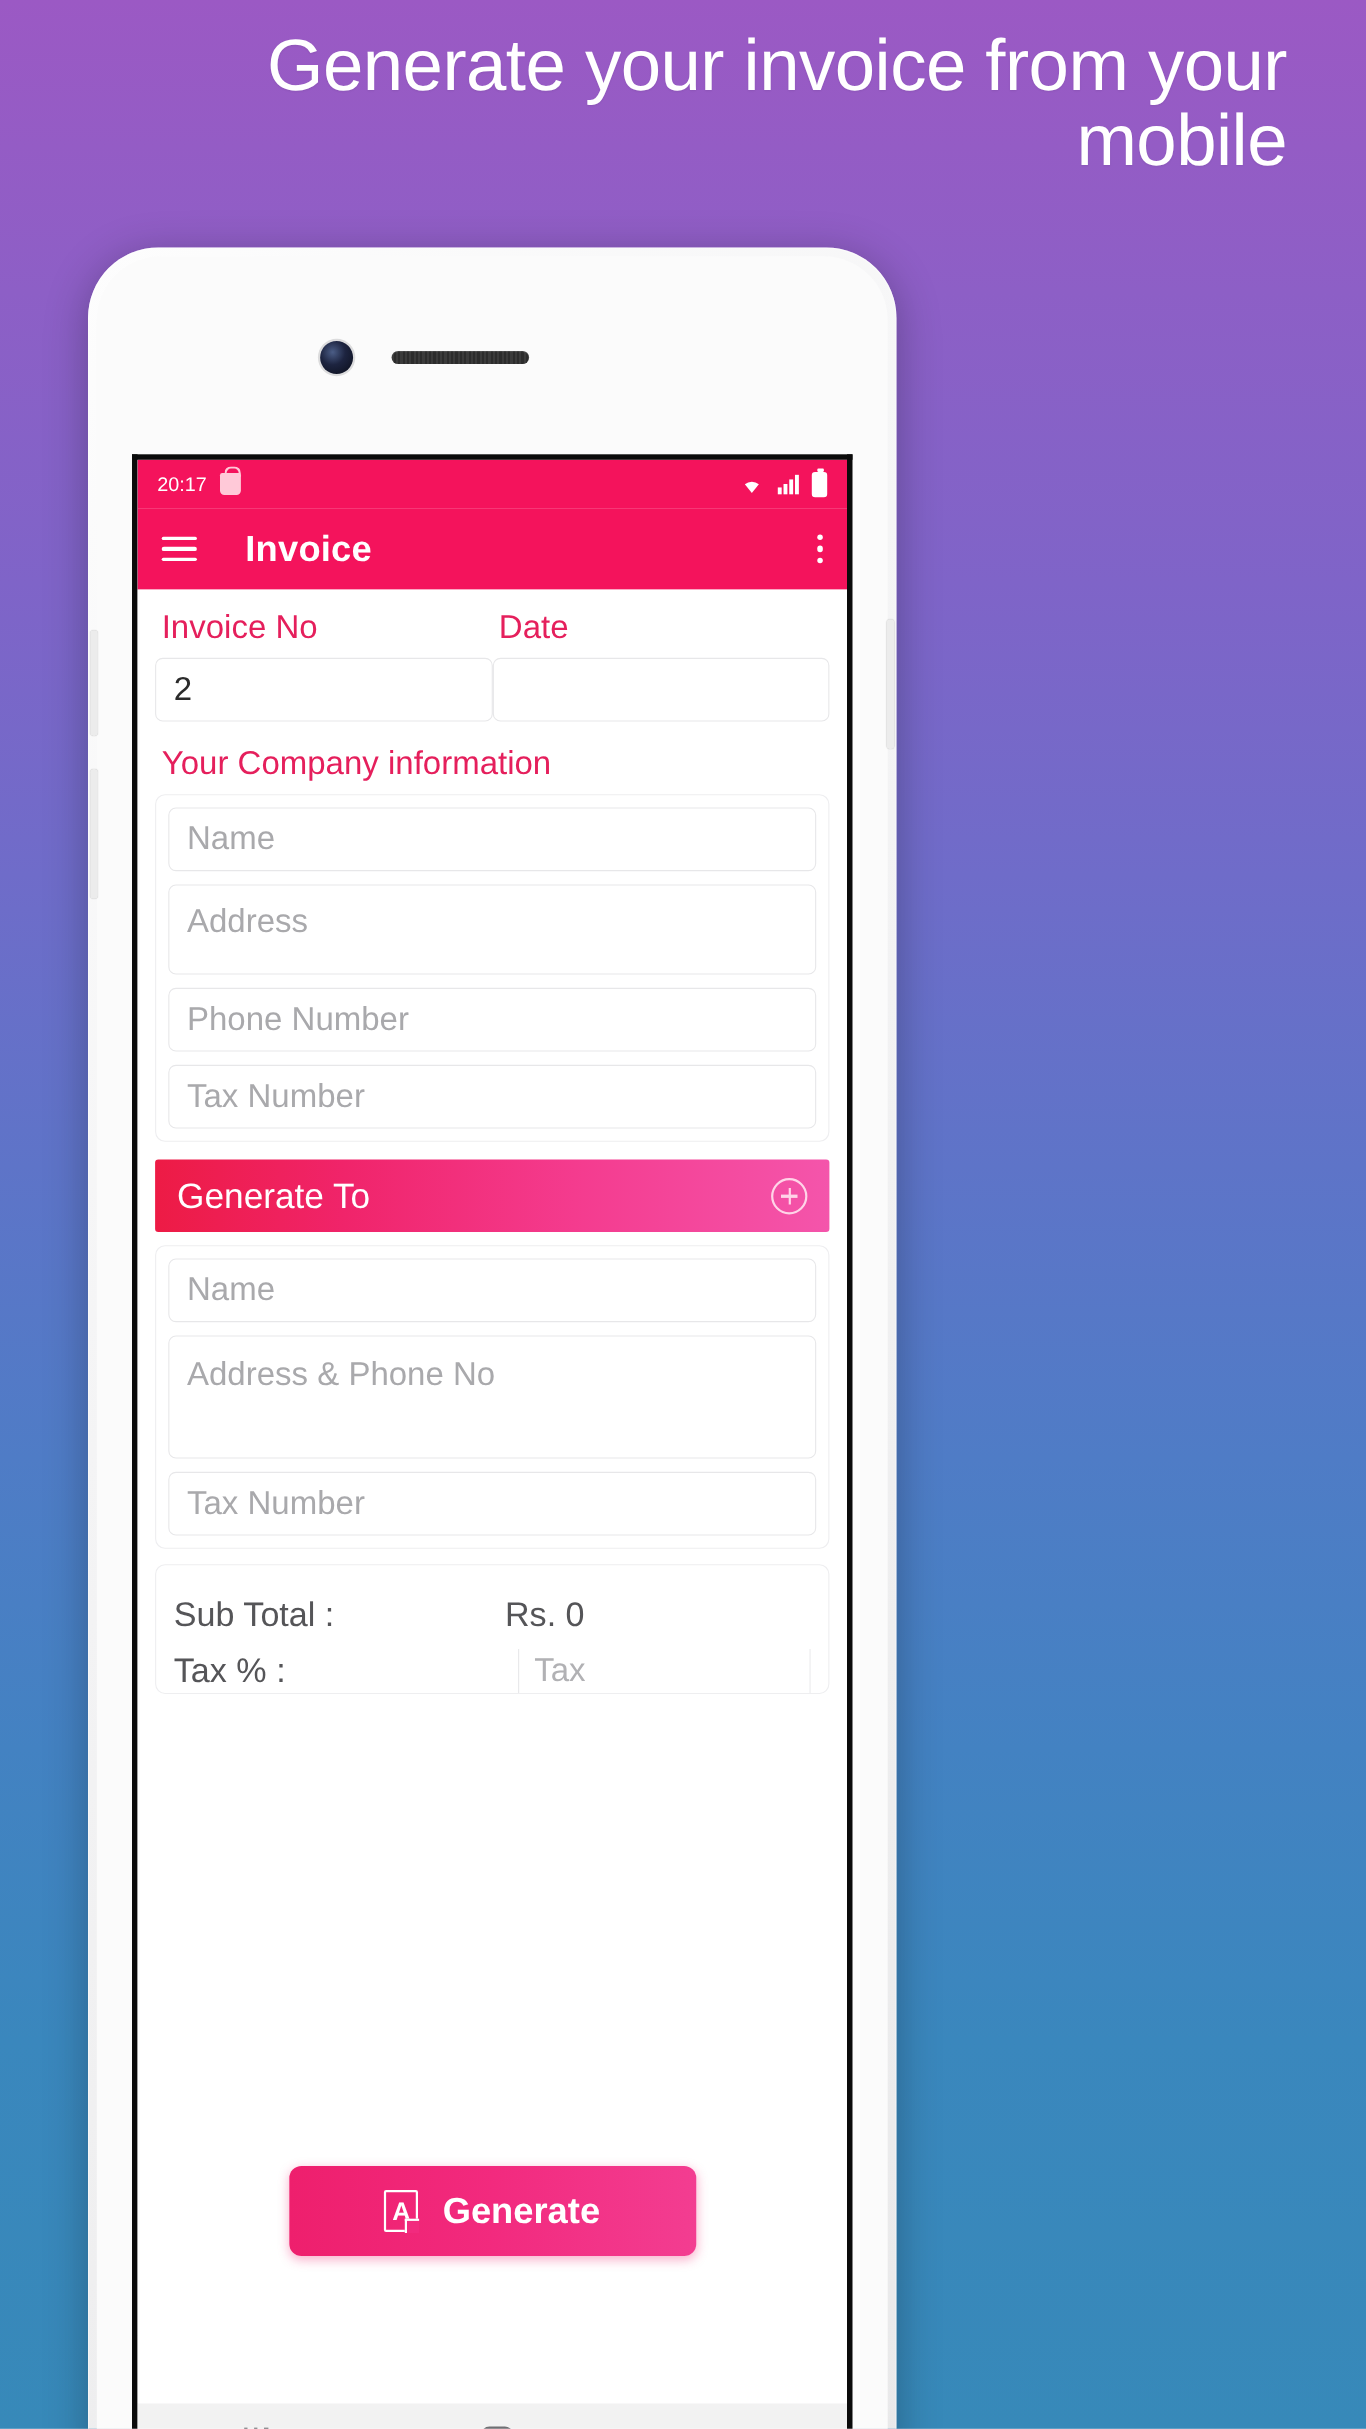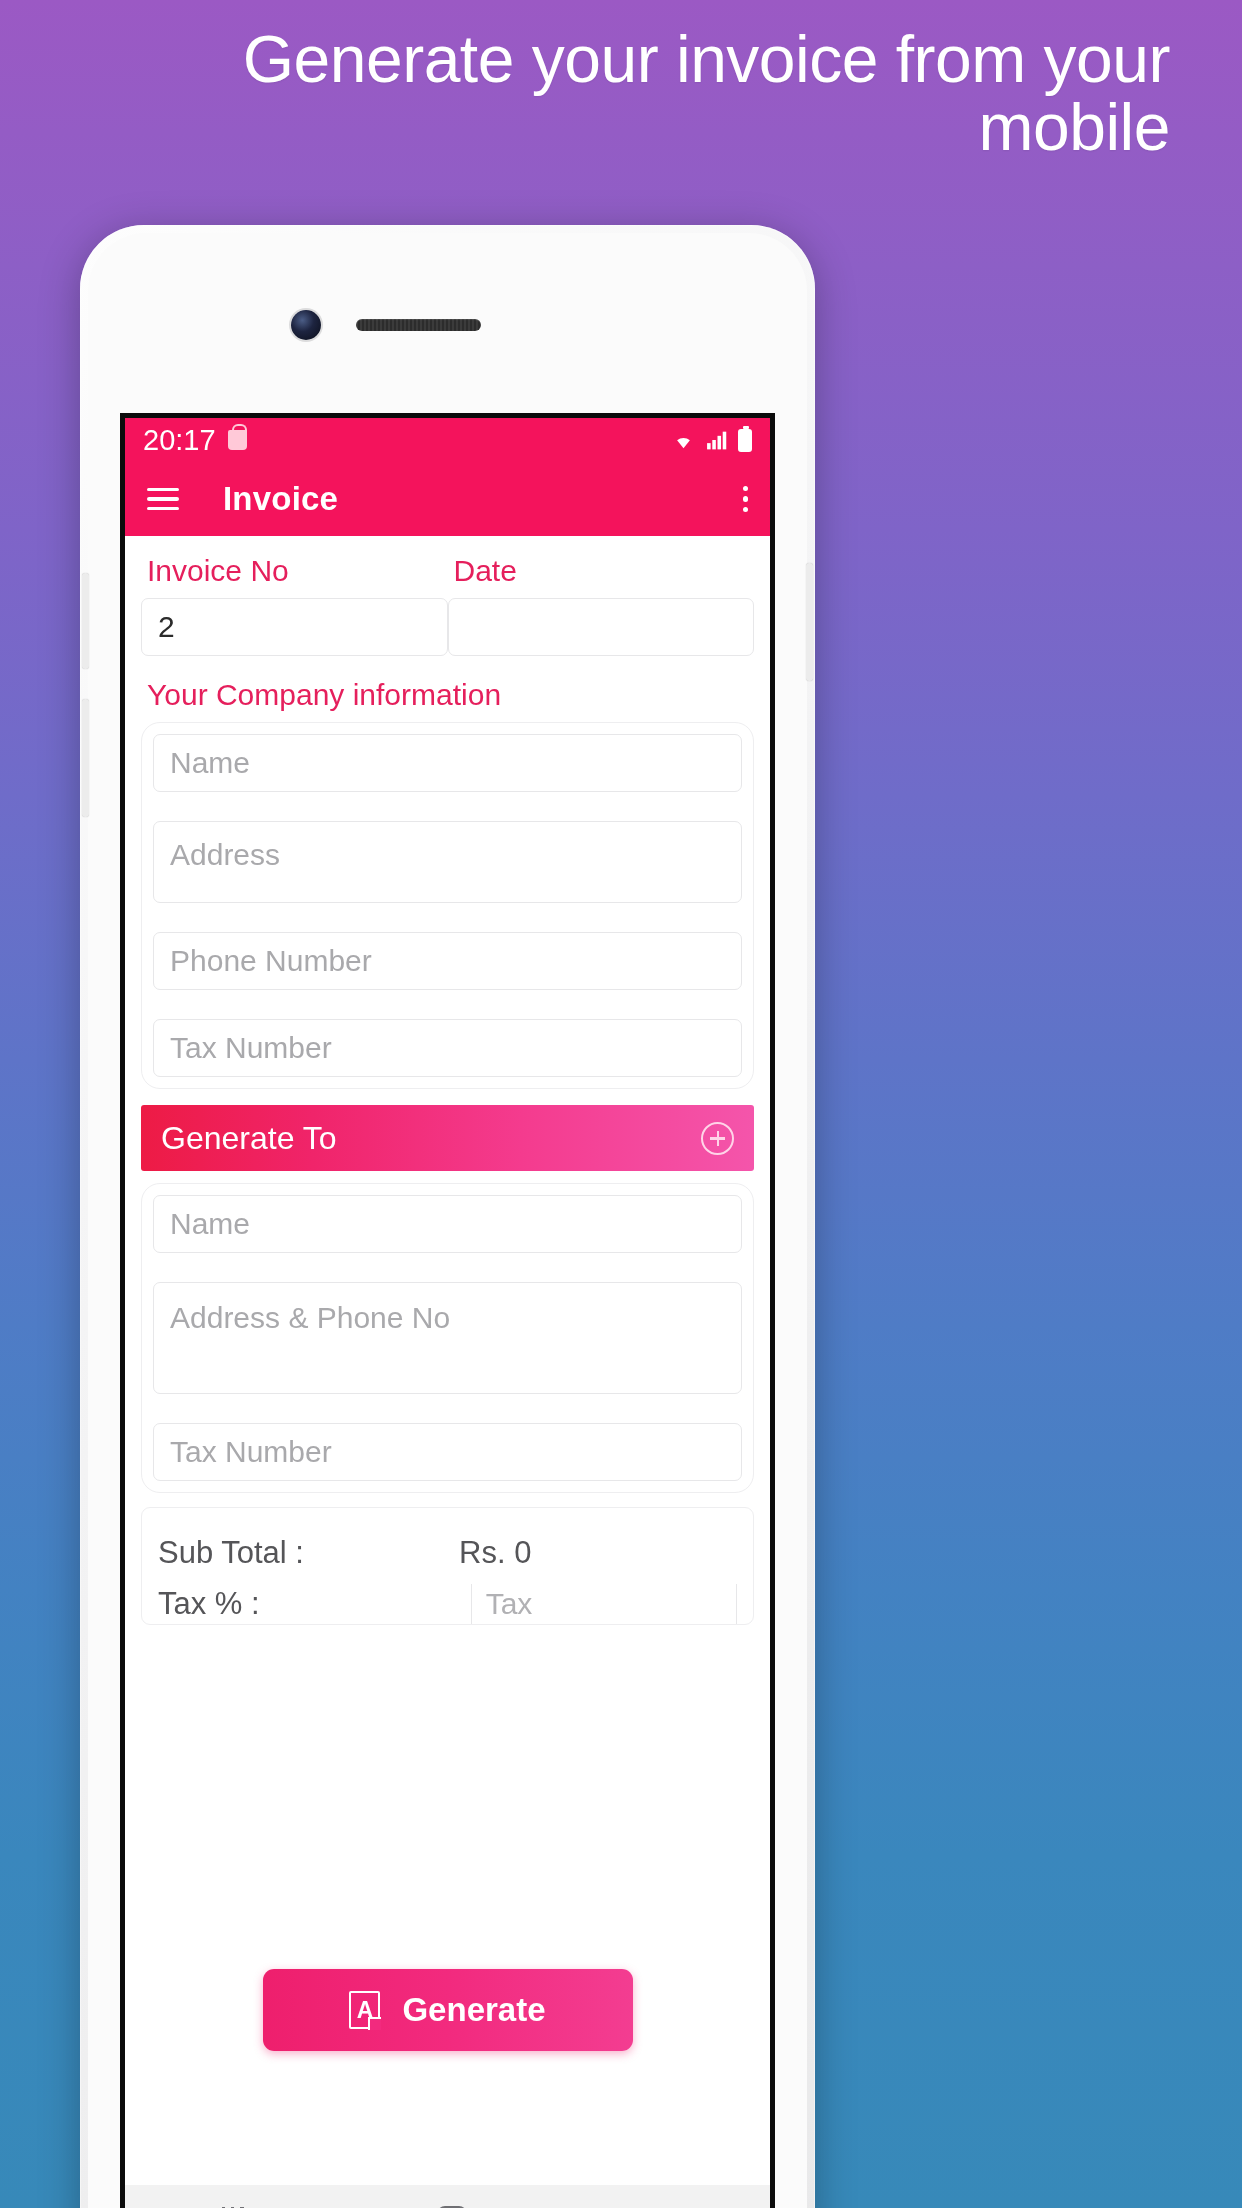--- a/index.html
+++ b/index.html
@@ -63,21 +63,21 @@
     background:#ffffff;
     border:5px solid #0b0b0b;
     border-bottom:none;
     overflow:hidden;
   }
 
   
   .statusbar{
     height:44px; background:#f4135c; color:#ffffff;
     display:flex; align-items:center; justify-content:space-between;
-    padding:0 18px; font-size:29px;
+    padding:0 18px; font-size:18px;
   }
   .sb-left{ display:flex; align-items:center; gap:12px; }
   .sb-right{ display:flex; align-items:center; gap:8px; }
   .bag-icon{ display:inline-block; width:19px; height:20px; position:relative;
     background:#ffc9d8; border-radius:2px 2px 4px 4px; }
   .bag-icon:before{ content:""; position:absolute; left:4px; top:-6px;
     width:11px; height:8px; border:2.5px solid #ffc9d8; border-bottom:none;
     border-radius:6px 6px 0 0; }
   .bat{ width:14px; height:23px; border:2.5px solid #fff; border-radius:3px;
     position:relative; background:#fff; }
@@ -107,22 +107,22 @@
   .input{
     height:58px; border:1.3px solid #e7e7e9; border-radius:7px;
     background:#fff; display:flex; align-items:center; padding:0 16px;
     font-size:30px; color:#2b2b2b;
   }
   .input.ph{ color:#a9a9ac; }
 
   .section-label{ color:#e51f5c; font-size:30px; padding:22px 6px 10px 6px; }
 
   .card{
-    border:1.3px solid #eeeef0; border-radius:19px; padding:11px;
-    display:flex; flex-direction:column; gap:29px; background:#fff;
+    border:1.3px solid #eeeef0; border-radius:9px; padding:11px;
+    display:flex; flex-direction:column; gap:12px; background:#fff;
   }
   .card .input{ height:58px; }
   .card .input.tall{ height:82px; align-items:flex-start; padding-top:16px; }
   .card .input.xtall{ height:112px; align-items:flex-start; padding-top:18px; }
 
   
   .bar{
     margin-top:16px; height:66px; border-radius:3px;
     background:linear-gradient(90deg,#ed1b45 0%,#f0246a 28%,#f43b8e 62%,#f455ab 100%);
     display:flex; align-items:center; padding:0 20px; color:#fff;

